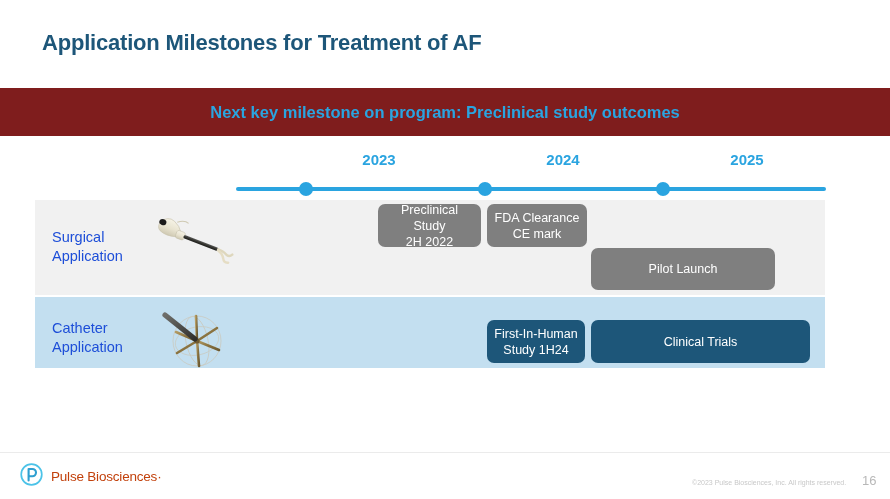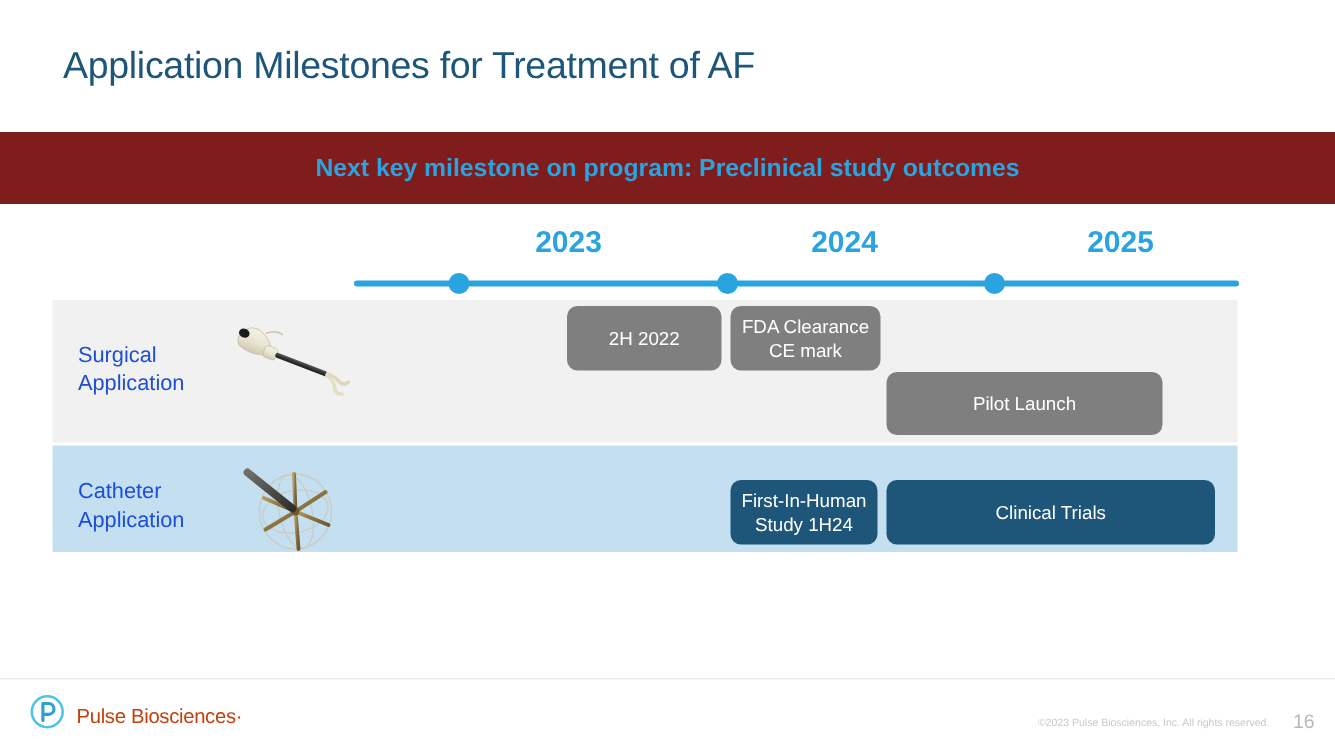--- a/index.html
+++ b/index.html
@@ -14,22 +14,22 @@
     overflow: hidden;
     font-family: "Liberation Sans", sans-serif;
     -webkit-font-smoothing: antialiased;
   }
 
   
   .slide-title {
     position: absolute;
     left: 42px;
     top: 30px;
-    font-size: 25px;
-    font-weight: normal;
+    font-size: 22px;
+    font-weight: bold;
     color: #1d5679;
     letter-spacing: -0.2px;
     white-space: nowrap;
   }
 
   
   .subtitle-band {
     position: absolute;
     left: 0;
     top: 88px;
@@ -74,21 +74,21 @@
     top: 37px;
     width: 14px;
     height: 14px;
     margin-left: -7px;
     border-radius: 50%;
     background: #2aa4e0;
   }
   .tl-year {
     position: absolute;
     top: 6px;
-    font-size: 20px;
+    font-size: 15px;
     font-weight: bold;
     color: #2aa4e0;
     transform: translateX(-50%);
     white-space: nowrap;
   }
 
   
   .row {
     position: absolute;
     left: 35px;
@@ -227,20 +227,21 @@
         <rect x="37" y="21.2" width="37" height="3.4" rx="1.5" fill="url(#gShaft)"></rect>
         <path d="M74 22.5 q6 0 9 2 q4 2 6 -2" fill="none" stroke="#ded7bd" stroke-width="2.4" stroke-linecap="round"></path>
         <path d="M74 23.5 q6 2 8 6 q2 4 6 2" fill="none" stroke="#e5ddc4" stroke-width="2.4" stroke-linecap="round"></path>
       </g>
     </svg>
   </div>
 
   <div id="boxes-surgical">
       <div class="box box-gray" style="left: 343px; top: 4px; width: 103px; height: 43px;">
         <div>
+          <div>Preclinical Study</div>
           <div>2H 2022</div>
         </div>
       </div>
       <div class="box box-gray" style="left: 452px; top: 4px; width: 100px; height: 43px; align-items: center;">
         <div>
           <div>FDA Clearance</div>
           <div>CE mark</div>
         </div>
       </div>
       <div class="box box-gray" style="left: 556px; top: 48px; width: 184px; height: 42px;">

